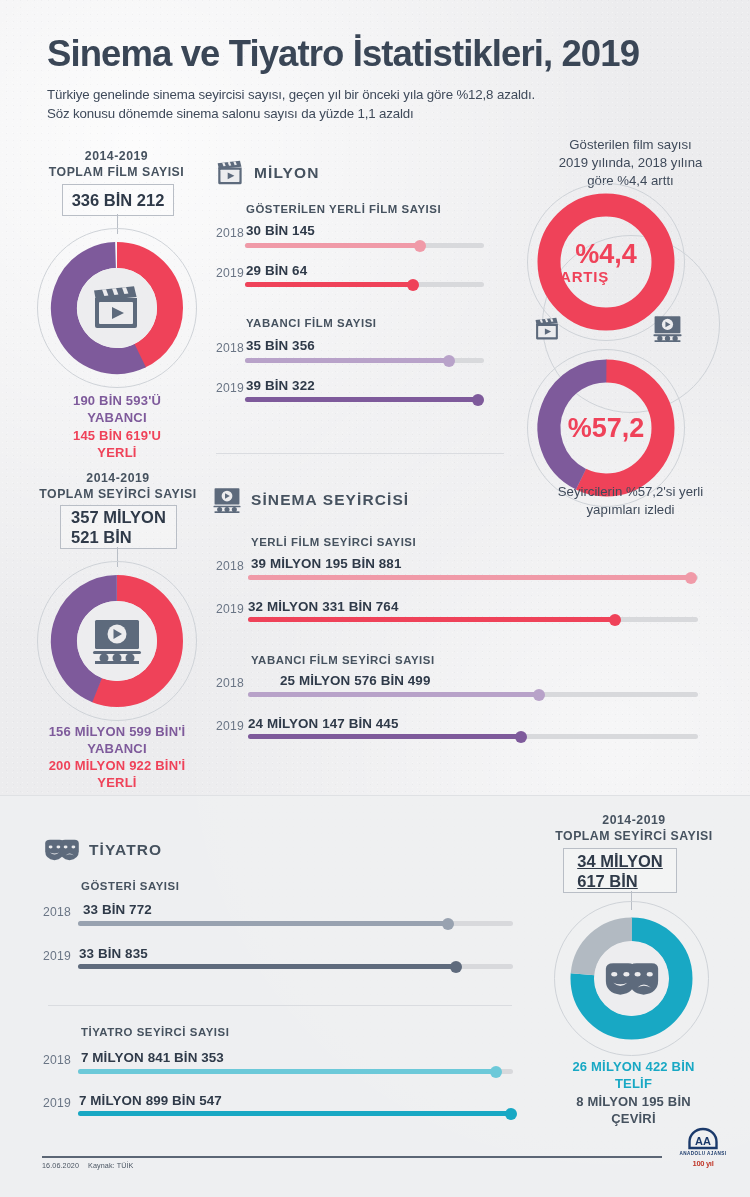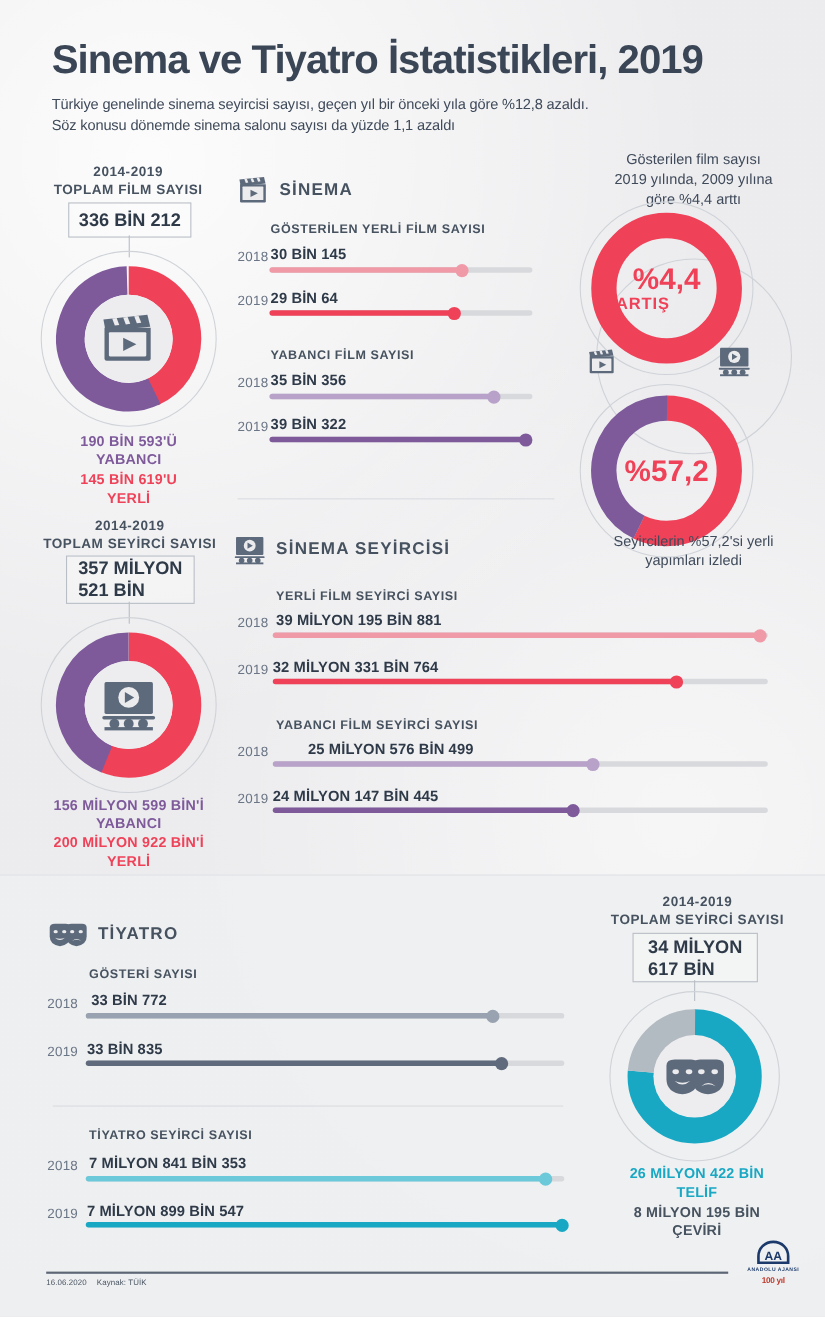--- a/index.html
+++ b/index.html
@@ -118,21 +118,21 @@
       <path d="M3 4.5 L43 0.2 L45.6 11 L5 15 Z"></path>
     </g>
     <g fill="#ececee">
       <path d="M11 3.6 L15 3.2 L17.4 9.4 L13.4 9.9 Z"></path>
       <path d="M21 2.6 L25 2.2 L27.4 8.4 L23.4 8.9 Z"></path>
       <path d="M31 1.6 L35 1.2 L37.4 7.4 L33.4 7.9 Z"></path>
       <rect x="8" y="16" width="34" height="22" rx="1"></rect>
     </g>
     <path d="M21 21 L33 27 L21 33 Z" fill="#5d6a7c"></path>
   </svg>
-  <span class="t">SİNEMA</span>
+  <span class="t">MİLYON</span>
 </div>
 
 <div class="grouplabel" style="left:246px;top:203px;">GÖSTERİLEN YERLİ FİLM SAYISI</div>
 <div class="yr" style="left:216px;top:226px;">2018</div>
 <div class="val" style="left:246px;top:223px;">30 BİN 145</div>
 <div class="track" style="left:245px;top:243px;width:239px;">
   <div class="fill" style="left:0;top:0;width:176.9px;background:#f09aa8;"></div>
   <div class="knob" style="left:169.4px;top:-3.5px;width:12px;height:12px;background:#f09aa8;"></div>
 </div>
 <div class="yr" style="left:216px;top:266px;">2019</div>
@@ -152,21 +152,21 @@
 <div class="yr" style="left:216px;top:381px;">2019</div>
 <div class="val" style="left:246px;top:378px;">39 BİN 322</div>
 <div class="track" style="left:245px;top:397px;width:239px;">
   <div class="fill" style="left:0;top:0;width:234px;background:#7e5a9b;"></div>
   <div class="knob" style="left:226.5px;top:-3.5px;width:12px;height:12px;background:#7e5a9b;"></div>
 </div>
 
 <div class="hr" style="left:216px;top:453px;width:288px;"></div>
 
 <div class="note" style="left:528px;top:136px;width:205px;">Gösterilen film sayısı
-2019 yılında, 2009 yılına
+2019 yılında, 2018 yılına
 göre %4,4 arttı</div>
 
 <div class="donut-ring-outline" style="left:542px;top:235px;width:176px;height:176px;"></div>
 
 <div class="donut-wrap" style="left:536px;top:192px;width:140px;height:140px;">
   <div class="donut-ring-outline" style="left:-9px;top:-9px;width:156px;height:156px;"></div>
   <svg width="140" height="140" viewBox="0 0 140 140">
     <circle cx="70" cy="70" r="57" fill="none" stroke="#ef4259" stroke-width="23"></circle>
   </svg>
   <div style="position:absolute;left:24px;top:48px;width:92px;">
@@ -332,21 +332,21 @@
 </div>
 <div class="yr" style="left:43px;top:1096px;">2019</div>
 <div class="val" style="left:79px;top:1093px;">7 MİLYON 899 BİN 547</div>
 <div class="track" style="left:78px;top:1111px;width:435px;">
   <div class="fill" style="left:0;top:0;width:435px;background:#18a8c4;"></div>
   <div class="knob" style="left:427px;top:-3.5px;width:12px;height:12px;background:#18a8c4;"></div>
 </div>
 
 <div class="capline" style="position:absolute;left:534px;top:812px;width:200px;">2014-2019
 TOPLAM SEYİRCİ SAYISI</div>
-<div class="valbox" style="position:absolute;left:575px;top:848px;width:112px;height:43px;">34 MİLYON
+<div class="valbox" style="position:absolute;left:563px;top:848px;width:112px;height:43px;text-decoration:underline;">34 MİLYON
 617 BİN</div>
 <div class="stem" style="left:631px;top:891px;height:19px;"></div>
 
 <div class="donut-wrap" style="left:559px;top:906px;width:145px;height:145px;">
   <div class="donut-ring-outline" style="left:-5px;top:-5px;width:153px;height:153px;"></div>
   <svg width="145" height="145" viewBox="0 0 145 145">
     <circle cx="72.5" cy="72.5" r="49" fill="none" stroke="#18a8c4" stroke-width="24" stroke-dasharray="234.9 72.9" transform="rotate(-90 72.5 72.5)"></circle>
     <circle cx="72.5" cy="72.5" r="49" fill="none" stroke="#b2bac2" stroke-width="24" stroke-dasharray="72.9 234.9" transform="rotate(185 72.5 72.5)"></circle>
   </svg>
   <div class="donut-center" style="left:35px;top:35px;width:75px;height:75px;">

